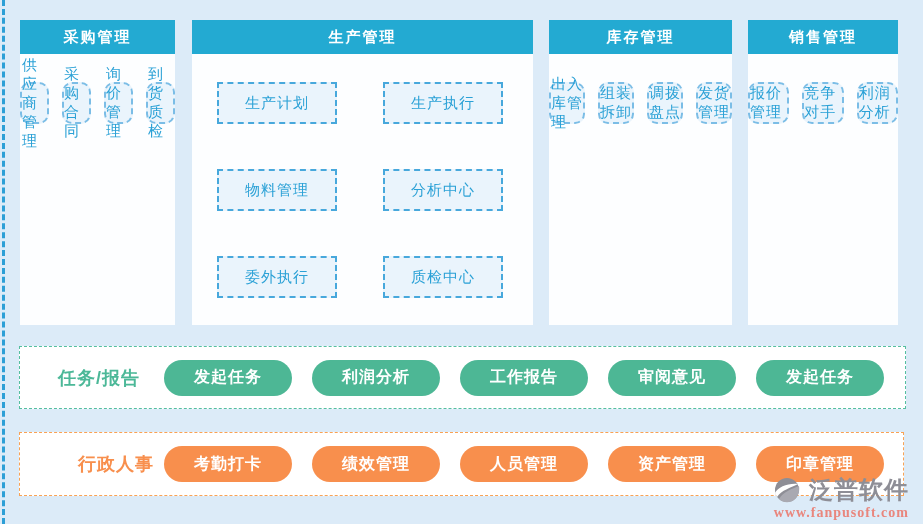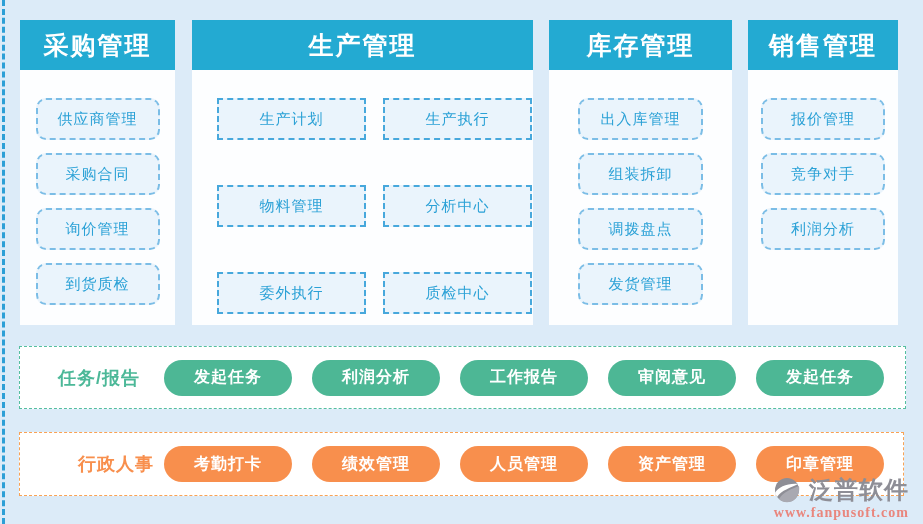--- a/index.html
+++ b/index.html
@@ -12,37 +12,37 @@
     position:absolute;left:2px;top:0;height:524px;width:0;
     border-left:3px dashed #2d9fd6;
   }
   
   .panel{position:absolute;top:20px;height:305px;background:#fdfeff;box-sizing:border-box;}
   .col-purchase{left:20px;width:155px;}
   .col-production{left:192px;width:341px;}
   .col-inventory{left:549px;width:183px;}
   .col-sales{left:748px;width:150px;}
   .header{
-    height:50px;background:#23aad2;color:#ffffff;
+    height:34px;background:#23aad2;color:#ffffff;
     display:flex;align-items:center;justify-content:center;
-    font-size:25px;font-weight:bold;letter-spacing:2px;
+    font-size:15px;font-weight:bold;letter-spacing:2px;
   }
-  .items{display:flex;flex-direction:column;align-items:center;gap:13px;padding-top:28px;}
+  .items{display:flex;align-items:center;gap:13px;padding-top:28px;}
   .item{
     box-sizing:border-box;width:124px;height:42px;
     border:2px dashed #7bbde6;border-radius:10px;background:#eaf4fc;
     color:#2ba1d6;font-size:15px;letter-spacing:1px;
     display:flex;align-items:center;justify-content:center;cursor:pointer;
   }
   .col-inventory .item{width:125px;}
   .items-grid{
     display:grid;grid-template-columns:125px 125px;justify-content:space-between;
     padding:28px 25px 0 25px;row-gap:45px;
   }
-  .item.square{border-radius:0;border:2px dashed #47a8dc;width:149px;}
+  .item.square{border-radius:0;border:2px dashed #47a8dc;width:120px;}
   
   .band{
     position:absolute;left:19px;background:#ffffff;box-sizing:border-box;
     display:flex;align-items:center;
   }
   .band-task{top:346px;width:887px;height:63px;border:1px dashed #55bfa0;}
   .band-hr{top:432px;width:885px;height:64px;border:1px dashed #f9a254;}
   .band-label{
     width:96px;margin-left:38px;font-size:18px;font-weight:bold;
     letter-spacing:1px;flex-shrink:0;

